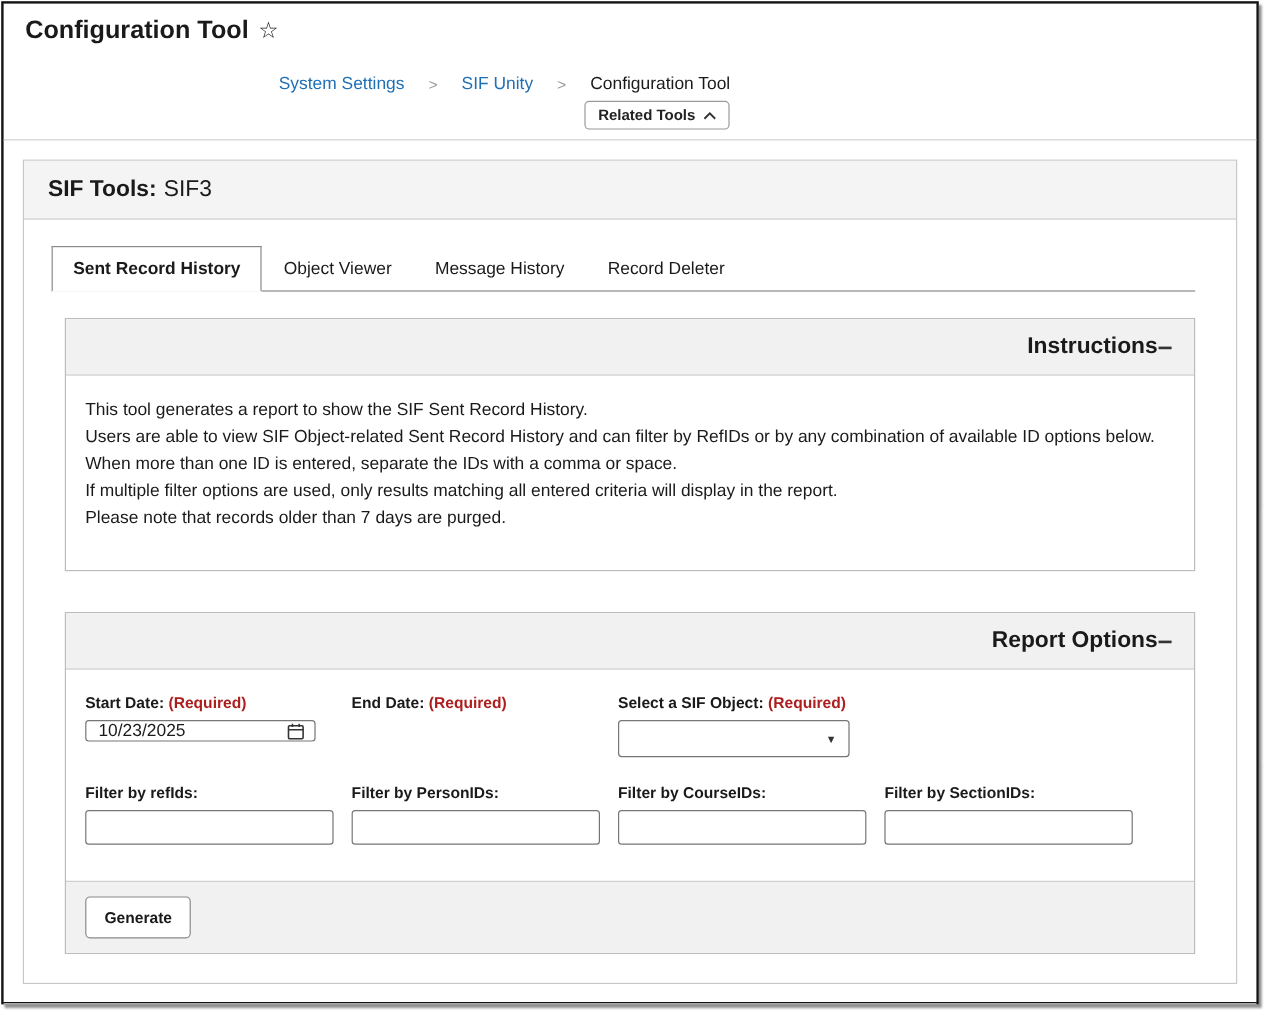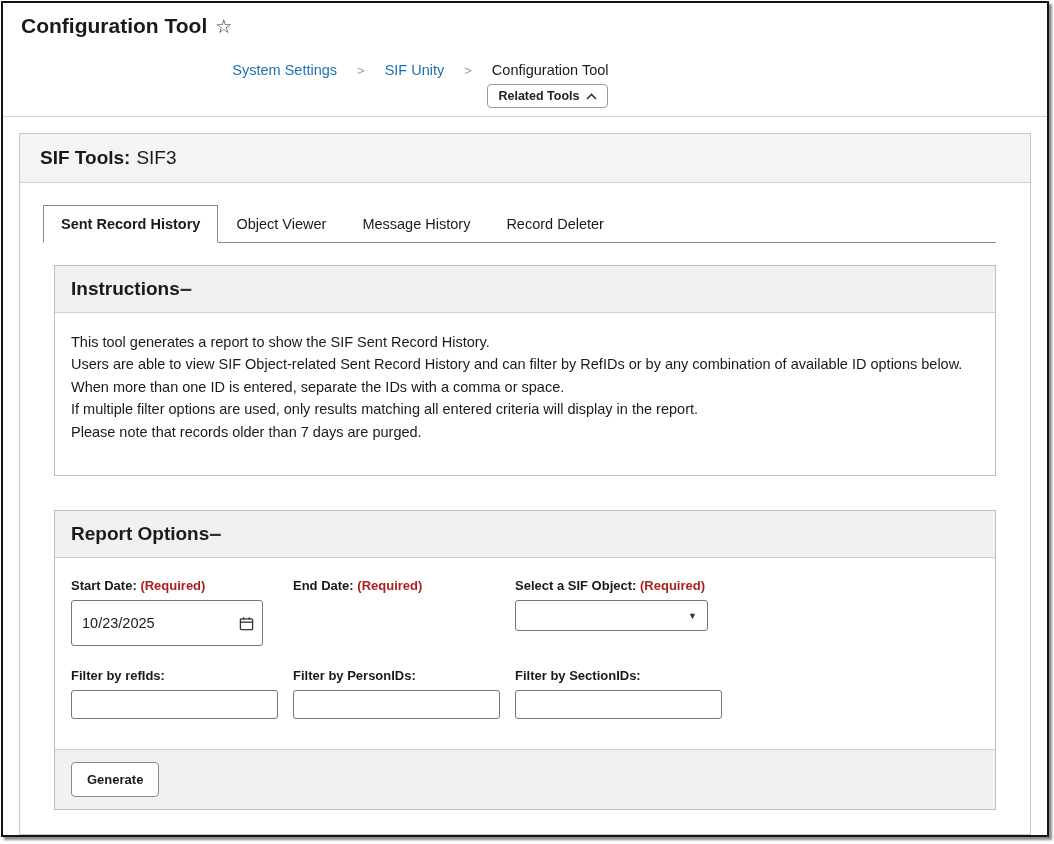--- a/index.html
+++ b/index.html
@@ -76,41 +76,41 @@
   .tab.active {
     font-weight: bold;
     background: #fff;
     border: 1px solid #8a8a8a;
     border-bottom: 1px solid #fff;
   }
 
   
   .panel { border: 1px solid #bdbdbd; margin-bottom: 34px; background: #fff; }
   .panel-header {
-    display: flex; justify-content: flex-start; align-items: center;
+    display: flex; justify-content: flex-end; align-items: center;
     background: #f1f1f1;
     border-bottom: 1px solid #cfcfcf;
     padding: 12px 18px 12px 16px;
   }
   .panel-title { font-size: 19px; font-weight: bold; }
   .collapse-icon { font-size: 22px; font-weight: bold; color: #333; cursor: pointer; line-height: 14px; }
 
   .instructions-body { padding: 18px 16px 32px 16px; font-size: 14.5px; line-height: 1.55; }
   .instructions-body div { margin: 0; }
 
   .report-body { padding: 20px 16px 26px 16px; }
   .field-row { display: flex; margin-bottom: 22px; }
   .field-row:last-child { margin-bottom: 4px; }
   .field { width: 222px; flex: none; }
   .field-label { font-size: 13px; font-weight: bold; margin-bottom: 7px; }
   .req { color: #ad1f1f; font-weight: bold; }
 
   .input-group {
     display: flex; align-items: center;
-    width: 192px; height: 46px;
+    width: 192px; height: 18px;
     border: 1px solid #767676; border-radius: 3px;
     background: #fff; padding: 0 6px 0 8px;
   }
   .input-group input {
     border: none; outline: none; flex: 1; min-width: 0;
     font-size: 14.5px; font-family: "Liberation Sans", sans-serif; color: #1a1a1a;
     background: transparent;
   }
   .cal-btn { flex: none; display: flex; align-items: center; cursor: pointer; padding: 2px; }
 
@@ -265,20 +265,24 @@
 
           <div class="field-row">
             <div class="field">
               <div class="field-label">Filter by refIds:</div>
               <input class="text-input" type="text" value="" style="">
             </div>
             <div class="field">
               <div class="field-label">Filter by PersonIDs:</div>
               <input class="text-input" type="text" value="" style="">
             </div>
+            <div class="field">
+              <div class="field-label">Filter by CourseIDs:</div>
+              <input class="text-input" type="text" value="" style="">
+            </div>
             <div class="field" style="width:207px;">
               <div class="field-label">Filter by SectionIDs:</div>
               <input class="text-input" type="text" value="" style="">
             </div>
           </div>
         </div>
 
         <div class="panel-footer">
           <button class="generate-btn">Generate</button>
         </div>

